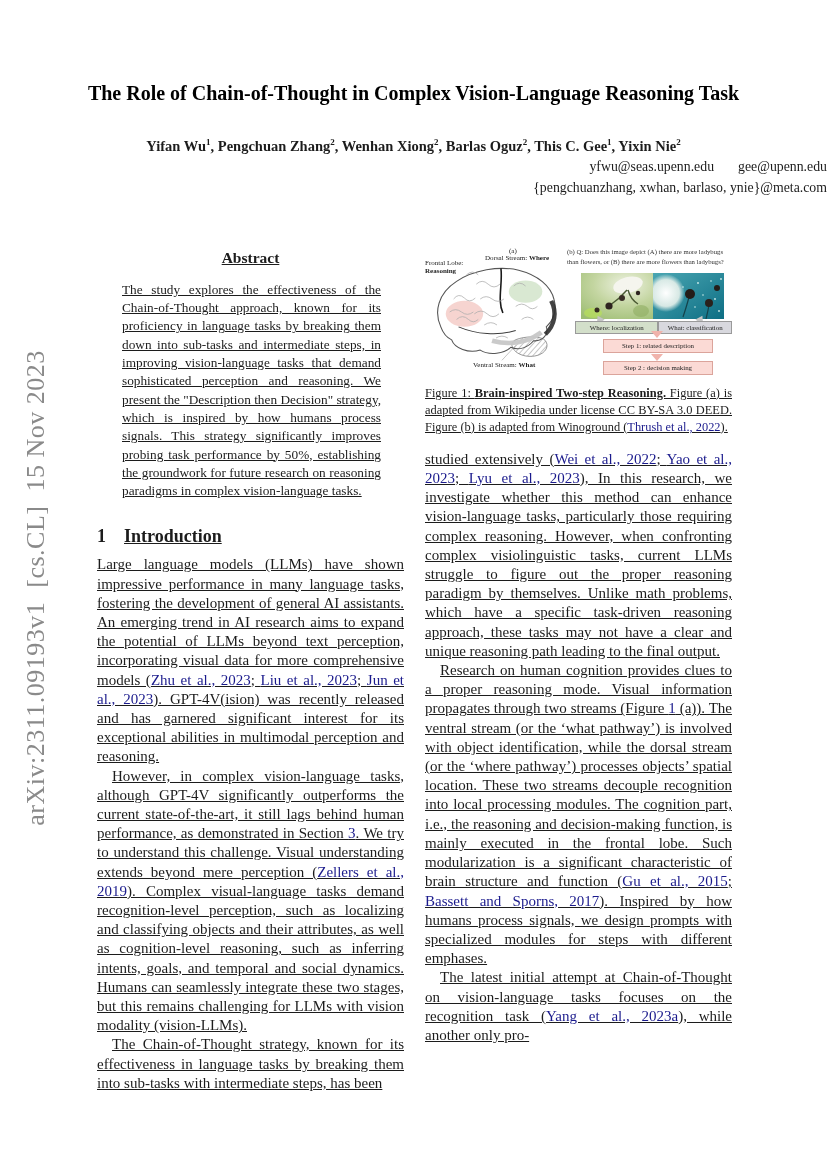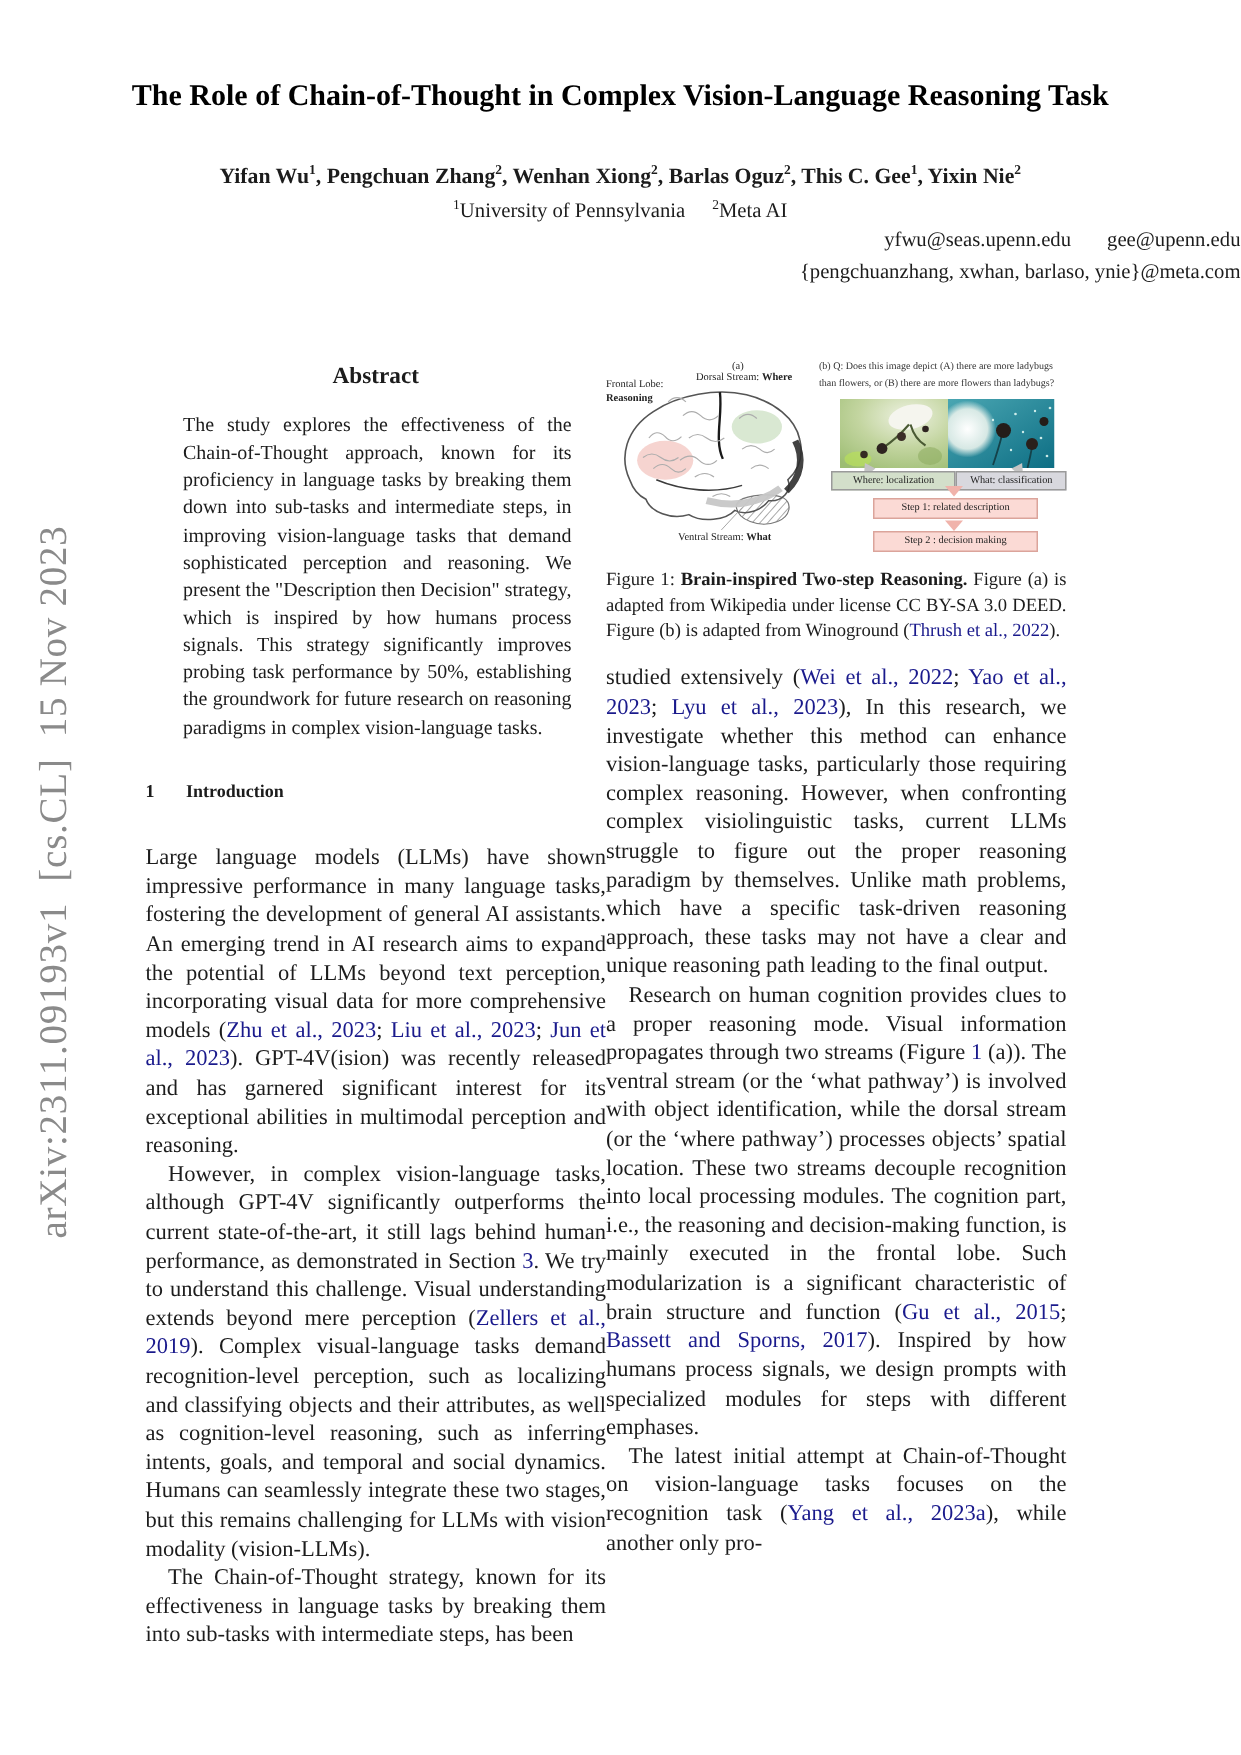--- a/index.html
+++ b/index.html
@@ -1,32 +1,32 @@
 <!DOCTYPE html>
 <html style="--cite: #1a1a8c;"><head>
 <meta charset="utf-8">
 <style>
   html,body{margin:0;padding:0;background:#ffffff;}
   .page{position:relative;width:827px;height:1170px;background:#ffffff;overflow:hidden;
         font-family:"Liberation Serif","DejaVu Serif",serif;color:#1c1c1c;}
   .watermark{position:absolute;left:36px;top:588px;transform:translate(-50%,-50%) rotate(-90deg);
              white-space:pre;font-size:26px;color:#8a8a8a;letter-spacing:0.5px;}
-  header{text-align:center;padding-top:53px;}
+  header{text-align:center;padding-top:82px;}
   .title{font-size:20px;font-weight:bold;margin:0;color:#000;}
   .authors{margin-top:32px;font-size:14.5px;font-weight:bold;}
   .authors sup,.affils sup{font-size:9px;}
   .affils{margin-top:4px;font-size:13.8px;}
   .affil-gap{display:inline-block;width:18px;}
   .email-line{margin-top:2px;font-size:13.8px;line-height:19px;text-align:right;}
   .email-gap{display:inline-block;width:24px;}
-  .columns{display:flex;padding:0 92px 0 97px;margin-top:50px;}
+  .columns{display:flex;gap:21px;padding:0 92px 0 97px;margin-top:50px;text-decoration:underline;}
   .col{flex:0 0 307px;width:307px;}
   .abstract-heading{text-align:center;font-weight:bold;font-size:15.5px;margin:2px 0 14px;}
   .abstract-text{margin:0 23px 0 25px;font-size:13.3px;line-height:18.3px;text-align:justify;}
-  .section-heading{margin:26px 0 28px;font-size:12px;font-weight:bold;}
+  .section-heading{margin:26px 0 8px;font-size:18px;font-weight:bold;}
   .sec-num{display:inline-block;width:27px;}
   .para{margin:0;font-size:15px;line-height:19.2px;text-align:justify;}
   .para.indent{text-indent:15px;}
   .cite{color:var(--cite,#1a1a8c);}
   .bold{font-weight:bold;}
   
   .figure{position:relative;width:307px;height:126px;margin:0;}
   .panel-a{position:absolute;left:0;top:0;width:140px;height:126px;}
   .brain-svg{position:absolute;left:2px;top:13px;width:138px;height:104px;}
   .fig-lab{position:absolute;font-size:7px;line-height:8.5px;color:#222;white-space:nowrap;}
@@ -48,21 +48,20 @@
 </head>
 <body>
 
 <div class="page">
 
   <div class="watermark">arXiv:2311.09193v1  [cs.CL]  15 Nov 2023</div>
 
   <header>
     <h1 class="title">The Role of Chain-of-Thought in Complex Vision-Language Reasoning Task</h1>
     <div class="authors"><span>Yifan Wu</span><sup>1</sup>, <span>Pengchuan Zhang</span><sup>2</sup>, <span>Wenhan Xiong</span><sup>2</sup>, <span>Barlas Oguz</span><sup>2</sup>, <span>This C. Gee</span><sup>1</sup>, <span>Yixin Nie</span><sup>2</sup></div>
-    <div class="affils"><sup>1</sup><span>University of Pennsylvania</span><span class="affil-gap"></span><sup>2</sup><span>Meta AI</span></div>
     <div class="email-line"><span>yfwu@seas.upenn.edu</span><span class="email-gap"></span><span>gee@upenn.edu</span></div>
     <div class="email-line">{pengchuanzhang, xwhan, barlaso, ynie}@meta.com</div>
   </header>
 
   <div class="columns">
 
     <div class="col">
       <div class="abstract-heading">Abstract</div>
       <div class="abstract-text">The study explores the effectiveness of the Chain-of-Thought approach, known for its proficiency in language tasks by breaking them down into sub-tasks and intermediate steps, in improving vision-language tasks that demand sophisticated perception and reasoning. We present the "Description then Decision" strategy, which is inspired by how humans process signals. This strategy significantly improves probing task performance by 50%, establishing the groundwork for future research on reasoning paradigms in complex vision-language tasks.</div>
       <div class="section-heading"><span class="sec-num">1</span><span>Introduction</span></div>

